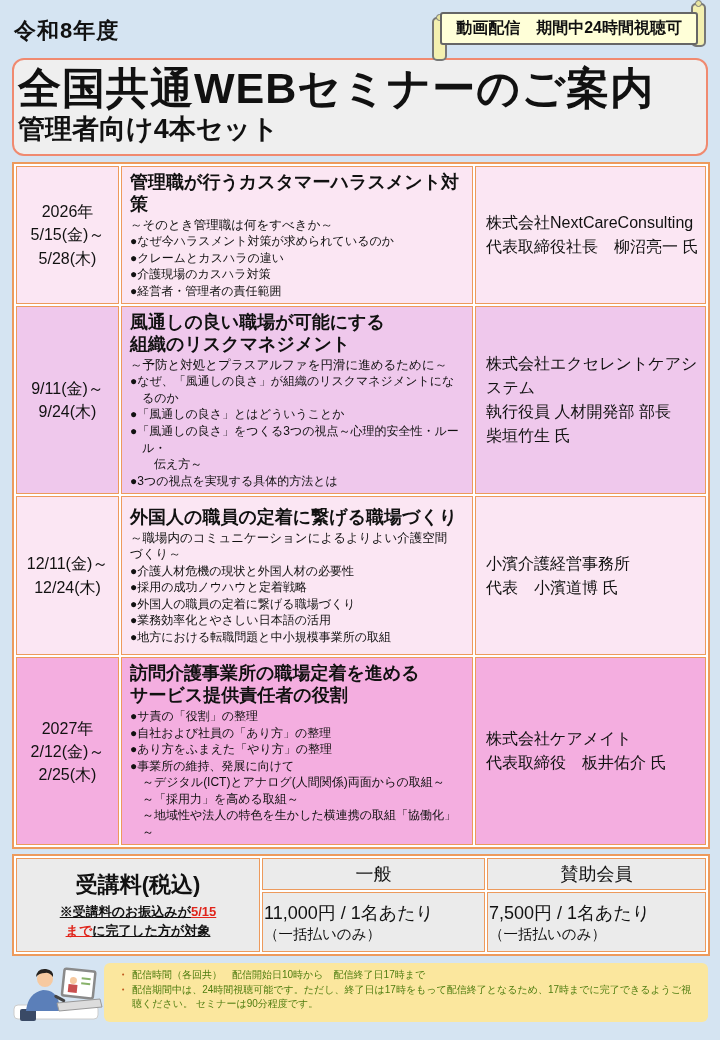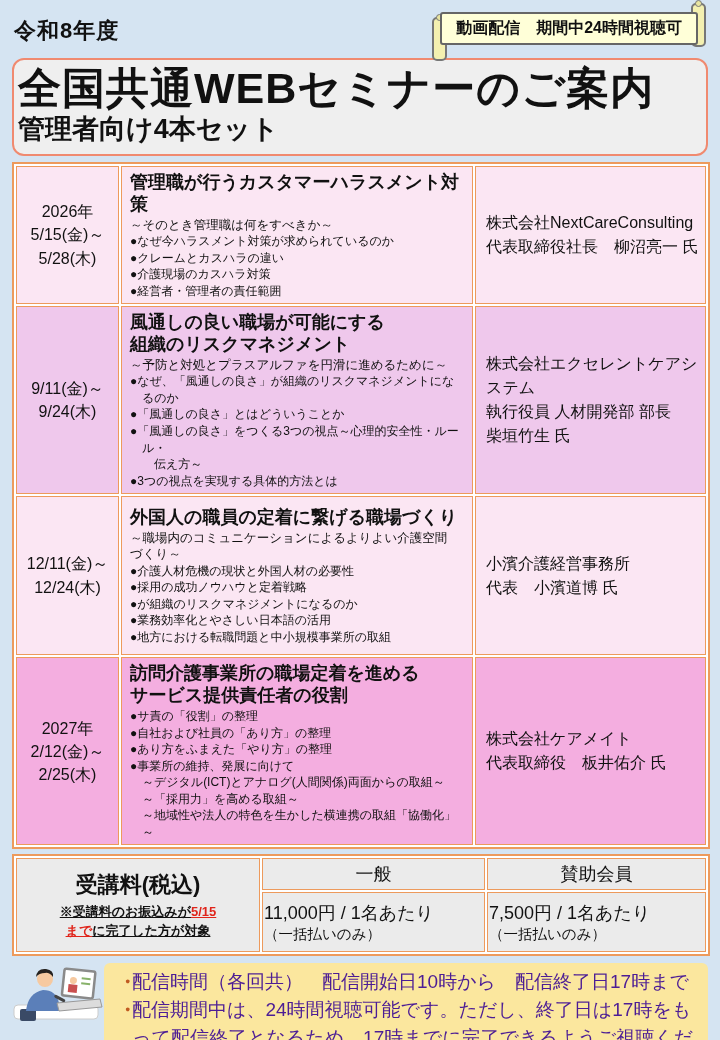--- a/index.html
+++ b/index.html
@@ -70,21 +70,21 @@
   th.phead{font-size:18px;font-weight:normal;height:28px;}
   td.pval{height:56px;}
   .price{font-size:18px;line-height:1.3;}
   .terms{font-size:14.5px;line-height:1.25;}
 
   
   .notes{margin:7px 12px 0 12px;display:flex;align-items:flex-start;}
   .illu{flex:0 0 92px;height:60px;}
   .note-box{flex:1;background:#FBE79E;border-radius:6px;padding:5px 10px 6px 14px;min-height:48px;}
   .note-box ul{margin:0;padding:0;list-style:none;}
-  .note-box li{position:relative;padding-left:14px;font-size:19px;line-height:1.45;color:#4c1d95;}
+  .note-box li{position:relative;padding-left:14px;font-size:10px;line-height:1.45;color:#4d7c0f;}
   .note-box li:before{content:"\30FB";position:absolute;left:0;color:#C05A20;font-weight:bold;}
 </style>
 </head>
 <body>
 
 <div class="page">
 
   <div class="topbar">
     <div class="fiscal">令和8年度</div>
     <div class="badge">
@@ -143,21 +143,21 @@
 
     <tr class="r3 bg-light">
       <td class="period">12/11(金)～
 12/24(木)</td>
       <td class="theme">
         <div class="row-title">外国人の職員の定着に繋げる職場づくり</div>
         <div class="row-sub">～職場内のコミュニケーションによるよりよい介護空間
 づくり～</div>
         <div class="bullet">●介護人材危機の現状と外国人材の必要性</div>
         <div class="bullet">●採用の成功ノウハウと定着戦略</div>
-        <div class="bullet">●が組織のリスクマネジメントになるのか</div>
+        <div class="bullet">●外国人の職員の定着に繋げる職場づくり</div>
         <div class="bullet">●業務効率化とやさしい日本語の活用</div>
         <div class="bullet">●地方における転職問題と中小規模事業所の取組</div>
       </td>
       <td class="lect">小濱介護経営事務所
 代表　小濱道博 氏</td>
     </tr>
 
     <tr class="r4 bg-med2">
       <td class="period">2027年
 2/12(金)～

